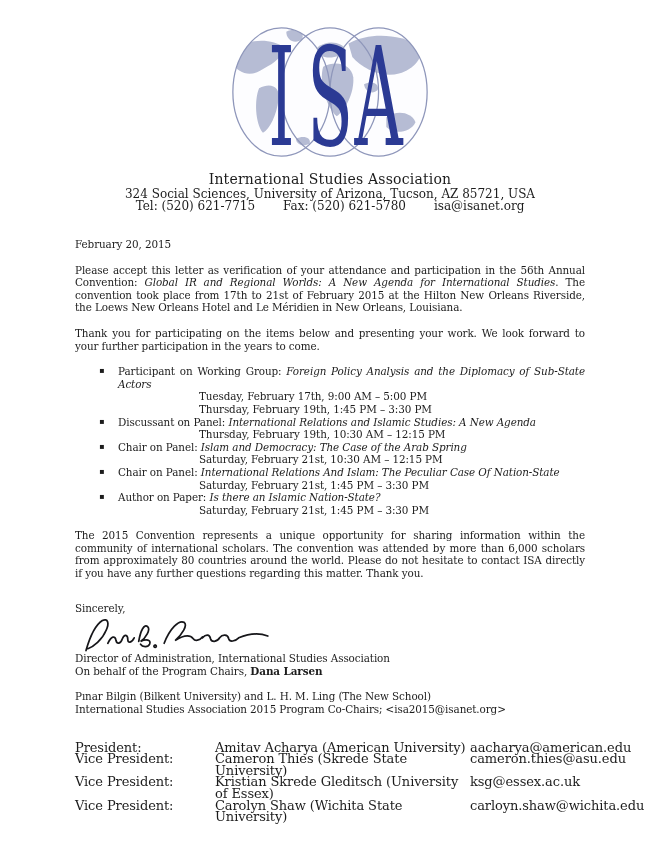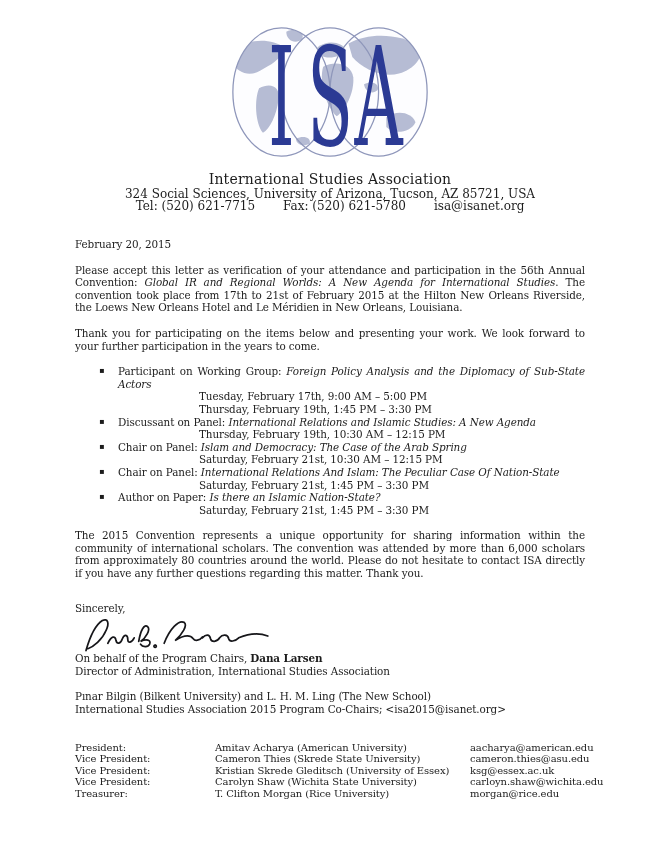--- a/index.html
+++ b/index.html
@@ -61,21 +61,21 @@
   }
   .closing{margin-top:22px;}
   .sig{
     margin:2px 0 -4px -4px;
     display:block;
   }
   .signoff-line{margin:0;}
   .cochairs{margin-top:13px;}
   .footer{
     margin:26px 75px 0 75px;
-    font-size:10px;
+    font-size:13px;
     line-height:11.6px;
     letter-spacing:-0.1px;
   }
   .officer-row{display:flex;}
   .officer-role{width:140px;flex:0 0 140px;}
   .officer-name{width:255px;flex:0 0 255px;}
   .officer-email{flex:1;}
 </style>
 </head>
 <body>
@@ -171,22 +171,22 @@
       <g fill="none" stroke="#16161a" stroke-width="1.9" stroke-linecap="round">
         <path d="M6,38 C10,24 16,10 24,5 C30,2 32,8 28,16 C24,26 14,34 8,36"></path>
         <path d="M30,30 C34,22 38,21 39,27 C40,31 44,31 46,25 C48,20 52,20 52,26 C52,30 56,30 59,24"></path>
         <path d="M64,28 C66,16 70,8 74,12 C77,15 72,24 66,28 C72,25 78,26 76,31 C74,35 68,34 66,31"></path>
         <path d="M82,32 a1.3,1.3 0 1,0 0.1,0"></path>
         <path d="M92,30 C98,14 108,4 114,7 C118,10 112,20 104,27 C112,22 120,20 124,25 C126,28 131,27 134,23"></path>
         <path d="M134,24 C138,20 142,20 143,25 C144,29 150,29 153,24 C156,20 162,20 163,25 C164,29 170,28 174,24 C186,19 198,19 206,22"></path>
       </g>
     </svg>
 
+    <div class="signoff-line">Director of Administration, International Studies Association</div>
     <div class="signoff-line"><span>On behalf of the Program Chairs, </span><b>Dana Larsen</b></div>
-    <div class="signoff-line">Director of Administration, International Studies Association</div>
 
     <div class="cochairs">
       <div>Pınar Bilgin (Bilkent University) and L. H. M. Ling (The New School)</div>
       <div>International Studies Association 2015 Program Co-Chairs; &lt;isa2015@isanet.org&gt;</div>
     </div>
 
   </div>
 
   <div class="footer">
     <div class="officer-row">
@@ -202,20 +202,15 @@
     <div class="officer-row">
       <span class="officer-role">Vice President:</span>
       <span class="officer-name">Kristian Skrede Gleditsch (University of Essex)</span>
       <span class="officer-email">ksg@essex.ac.uk</span>
     </div>
     <div class="officer-row">
       <span class="officer-role">Vice President:</span>
       <span class="officer-name">Carolyn Shaw (Wichita State University)</span>
       <span class="officer-email">carloyn.shaw@wichita.edu</span>
     </div>
-    <div class="officer-row">
-      <span class="officer-role">Treasurer:</span>
-      <span class="officer-name">T. Clifton Morgan (Rice University)</span>
-      <span class="officer-email">morgan@rice.edu</span>
-    </div>
   </div>
 
 </div>
 
 </body></html>

